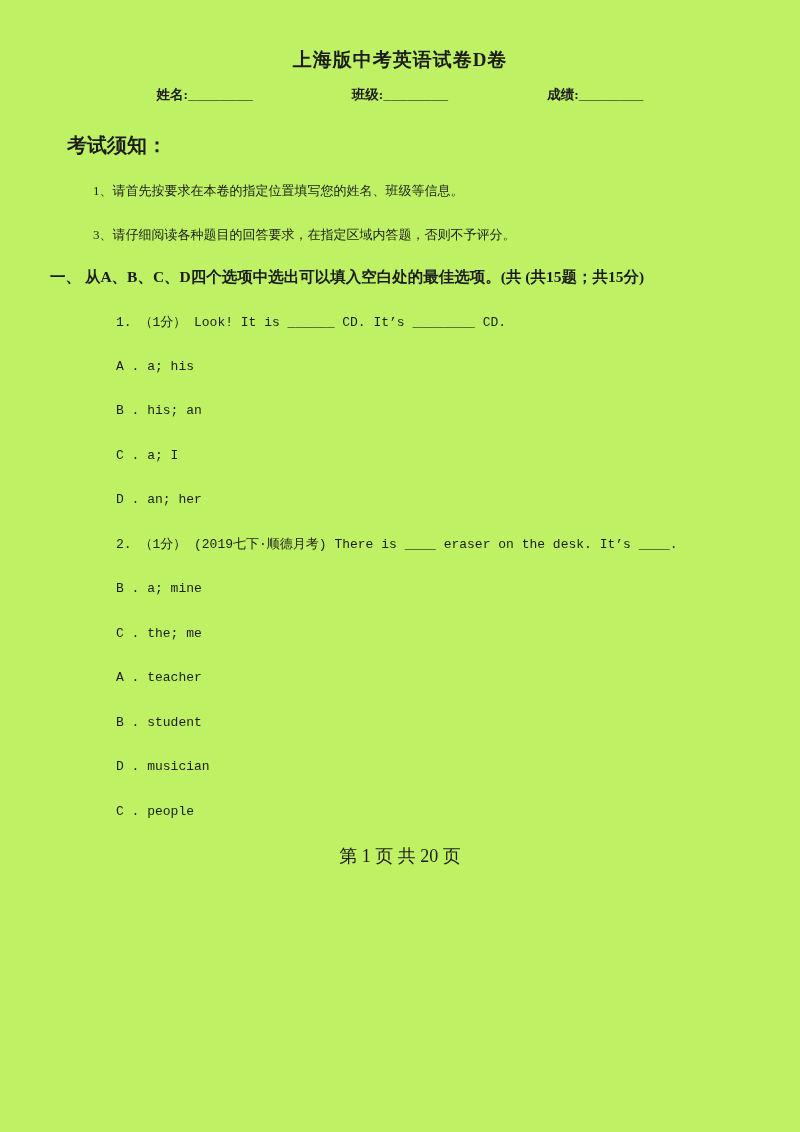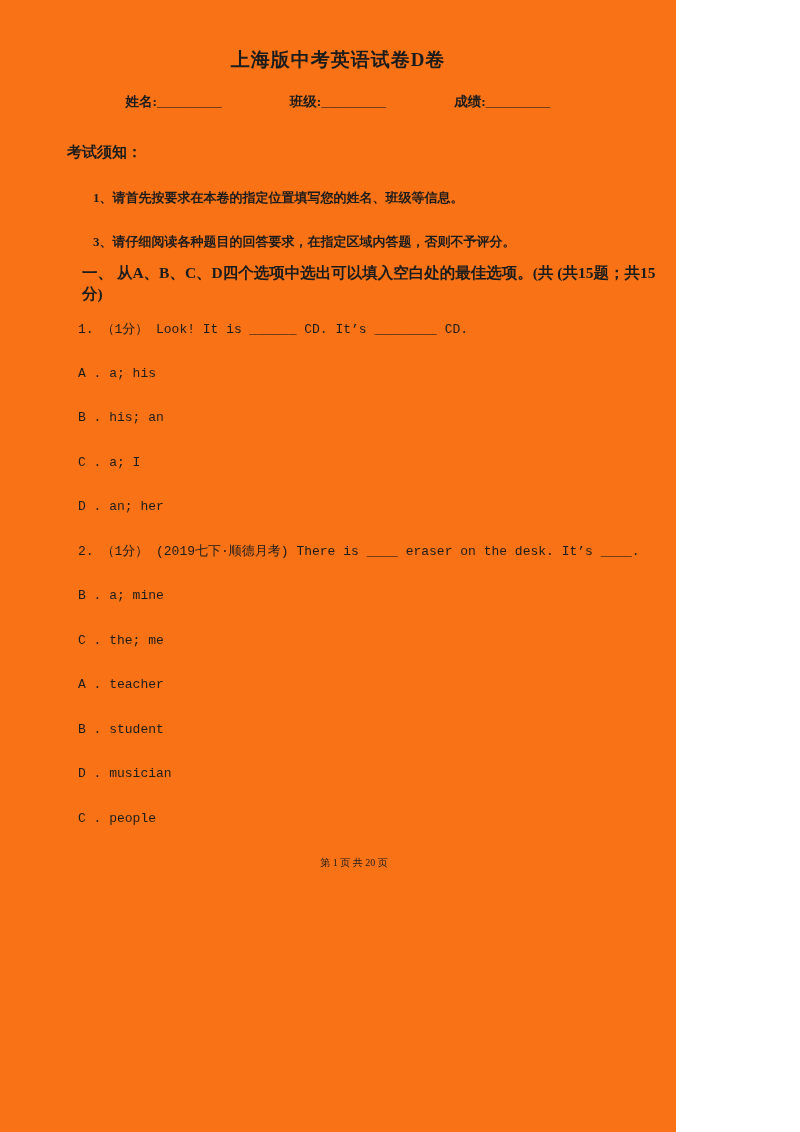--- a/index.html
+++ b/index.html
@@ -9,87 +9,85 @@
   }
   body {
     width: 800px;
     height: 1132px;
     overflow: hidden;
     color: #1c1c1c;
     font-family: "Liberation Serif", "DejaVu Serif", serif;
   }
   .doc {
     position: relative;
-    width: 676px;
+    width: 800px;
     height: 1132px;
-    background: #f97316;
+    background: #bef264;
   }
   .title {
     margin: 0;
     padding-top: 47px;
     text-align: center;
     font-size: 19px;
     font-weight: bold;
     letter-spacing: 1px;
     line-height: 25px;
   }
   .fields-row {
-    margin-top: 21px;
+    margin-top: 14px;
     display: flex;
     justify-content: center;
-    gap: 68px;
+    gap: 99px;
     font-size: 13.5px;
     font-weight: bold;
     line-height: 17px;
   }
   .field .blank {
     font-family: "Liberation Mono", "DejaVu Sans Mono", monospace;
     font-weight: bold;
     letter-spacing: 0;
   }
   .notice-heading {
     margin: 31px 0 0 67px;
-    font-size: 15px;
+    font-size: 20px;
     font-weight: bold;
     line-height: 20px;
   }
   .notice-item {
     margin: 27px 0 0 93px;
     font-size: 13px;
     line-height: 17px;
-    font-weight: bold;
   }
   .lines {
     margin-top: 12px;
-    padding-left: 32px;
   }
   .section-heading {
     height: 44.5px;
     display: flex;
     align-items: center;
     margin-left: 50px;
     font-size: 15.5px;
     font-weight: bold;
   }
   .qline {
     height: 44.5px;
     display: flex;
     align-items: center;
-    margin-left: 46px;
+    margin-left: 116px;
     font-size: 13px;
     font-family: "Liberation Mono", "DejaVu Sans Mono", monospace;
     white-space: pre;
   }
   .footer-line {
     height: 44.5px;
     display: flex;
     align-items: center;
     justify-content: center;
     margin-left: 0;
-    font-size: 10px;
+    font-size: 18px;
     font-family: "Liberation Serif", "DejaVu Serif", serif;
   }
 </style>
 </head>
 <body>
 
 <div class="doc">
 
   <h1 class="title">上海版中考英语试卷D卷</h1>
 

